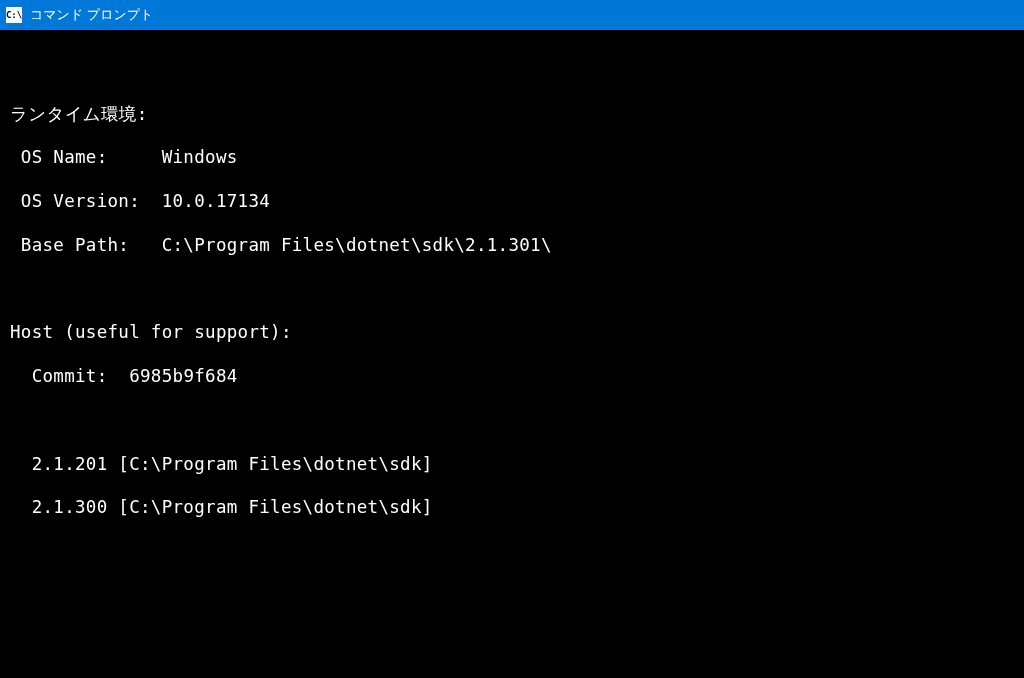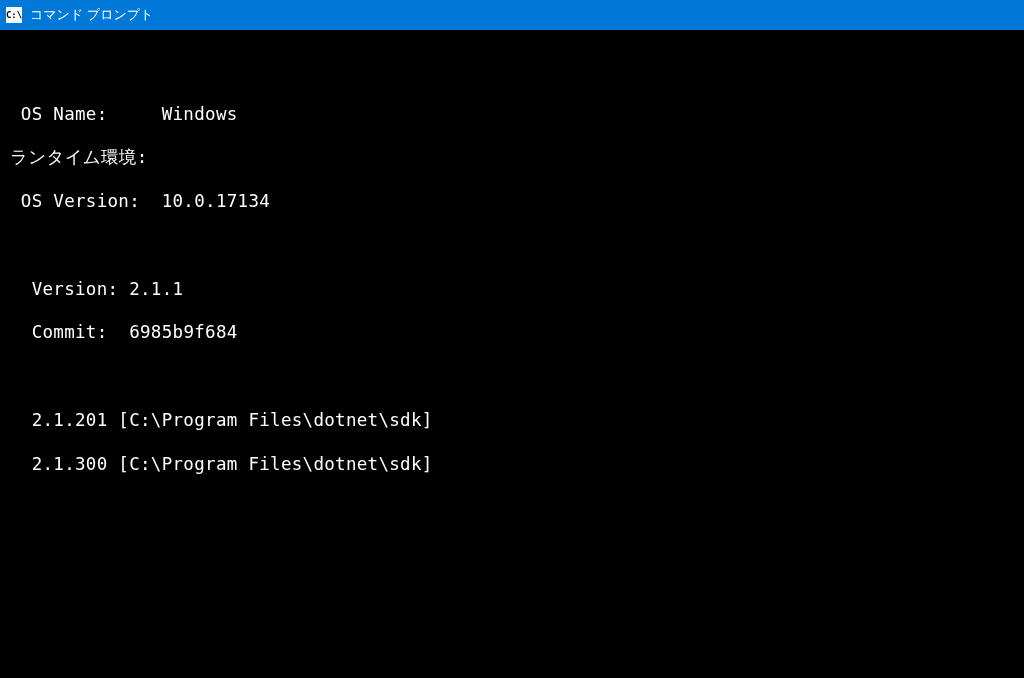--- a/index.html
+++ b/index.html
@@ -54,25 +54,26 @@
 </head>
 <body>
 
 <div class="titlebar">
   <span class="titlebar-icon">C:\</span>
   <span>コマンド プロンプト</span>
 </div>
 
 <div class="terminal">
 <div class="terminal-line"> </div>
+<div class="terminal-line">ランタイム環境:</div>
 <div class="terminal-line"><span> OS Name:     </span><span>Windows</span></div>
-<div class="terminal-line">ランタイム環境:</div>
 <div class="terminal-line"><span> OS Version:  </span><span>10.0.17134</span></div>
+<div class="terminal-line"><span> Base Path:   </span><span>C:\Program Files\dotnet\sdk\2.1.301\</span></div>
 <div class="terminal-line"> </div>
-<div class="terminal-line"><span>  Version: </span><span>2.1.1</span></div>
+<div class="terminal-line">Host (useful for support):</div>
 <div class="terminal-line"><span>  Commit:  </span><span>6985b9f684</span></div>
 <div class="terminal-line"> </div>
 <div class="terminal-line">  2.1.201 [C:\Program Files\dotnet\sdk]</div>
 <div class="terminal-line">  2.1.300 [C:\Program Files\dotnet\sdk]</div>
 
 
 
 
 
 

